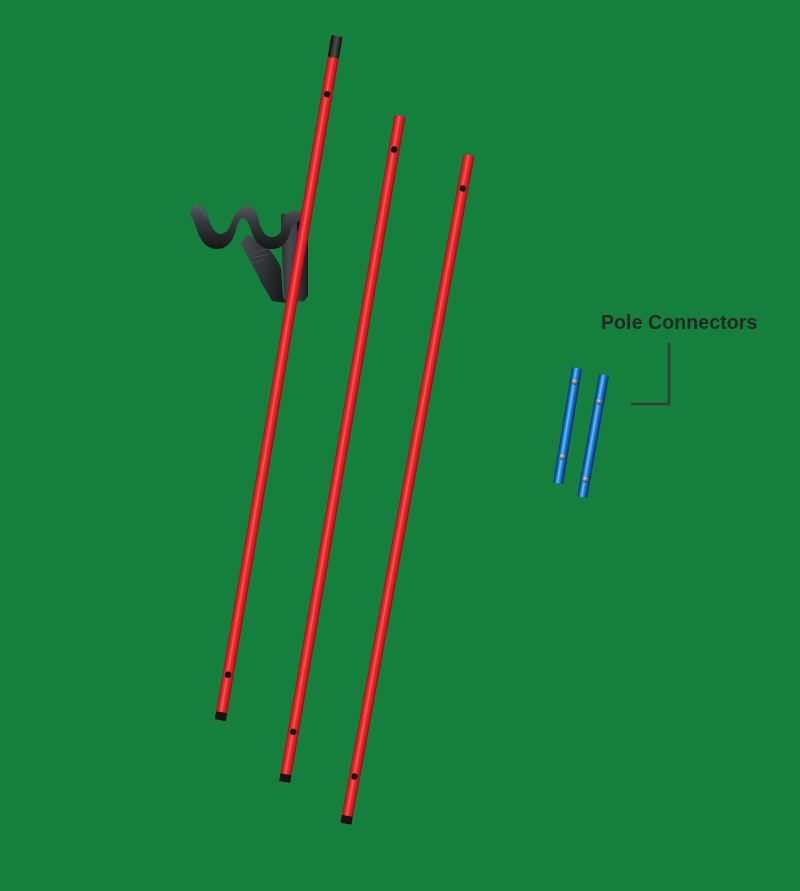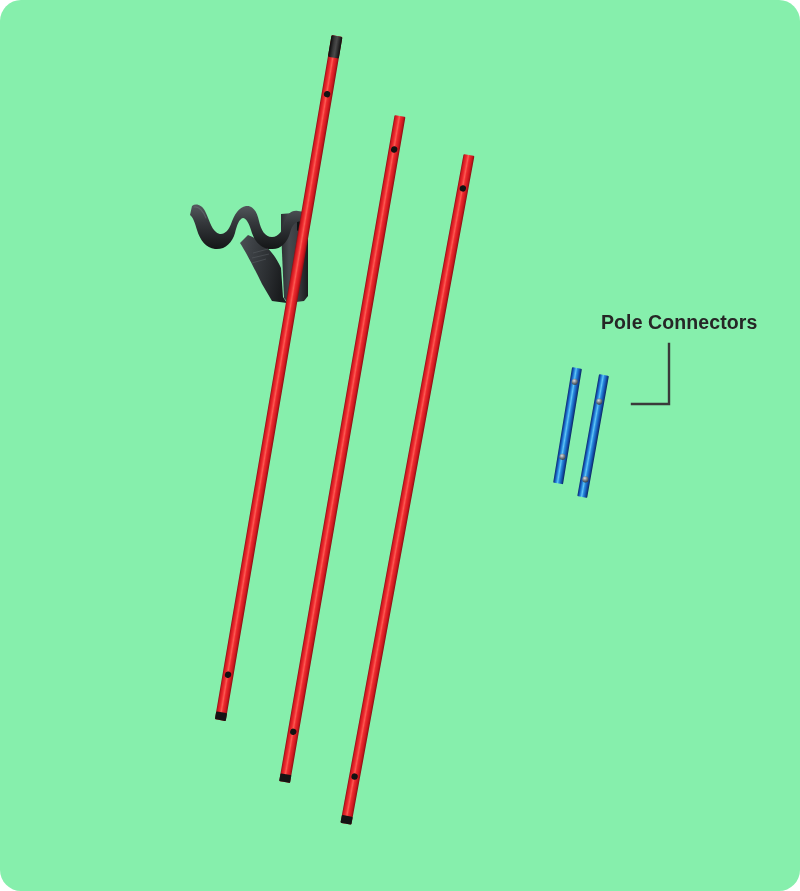--- a/index.html
+++ b/index.html
@@ -33,21 +33,21 @@
     font-size: 19.5px;
     letter-spacing: 0.1px;
     color: #262626;
     white-space: nowrap;
     line-height: 1;
   }
 </style>
 </head>
 <body>
 
-<div id="stage" style="background: #86efac; border-radius: 21px;">
+<div id="stage" style="background: #15803d;">
 
   <svg class="layer" viewBox="0 0 800 891">
     <defs>
       <linearGradient id="gradRed" x1="0" y1="0" x2="1" y2="0">
         <stop offset="0%" stop-color="#8e0d14"></stop>
         <stop offset="12%" stop-color="#cf1a20"></stop>
         <stop offset="30%" stop-color="#ee2a2f"></stop>
         <stop offset="46%" stop-color="#fb5b52"></stop>
         <stop offset="58%" stop-color="#ee2a2f"></stop>
         <stop offset="82%" stop-color="#cc181e"></stop>

